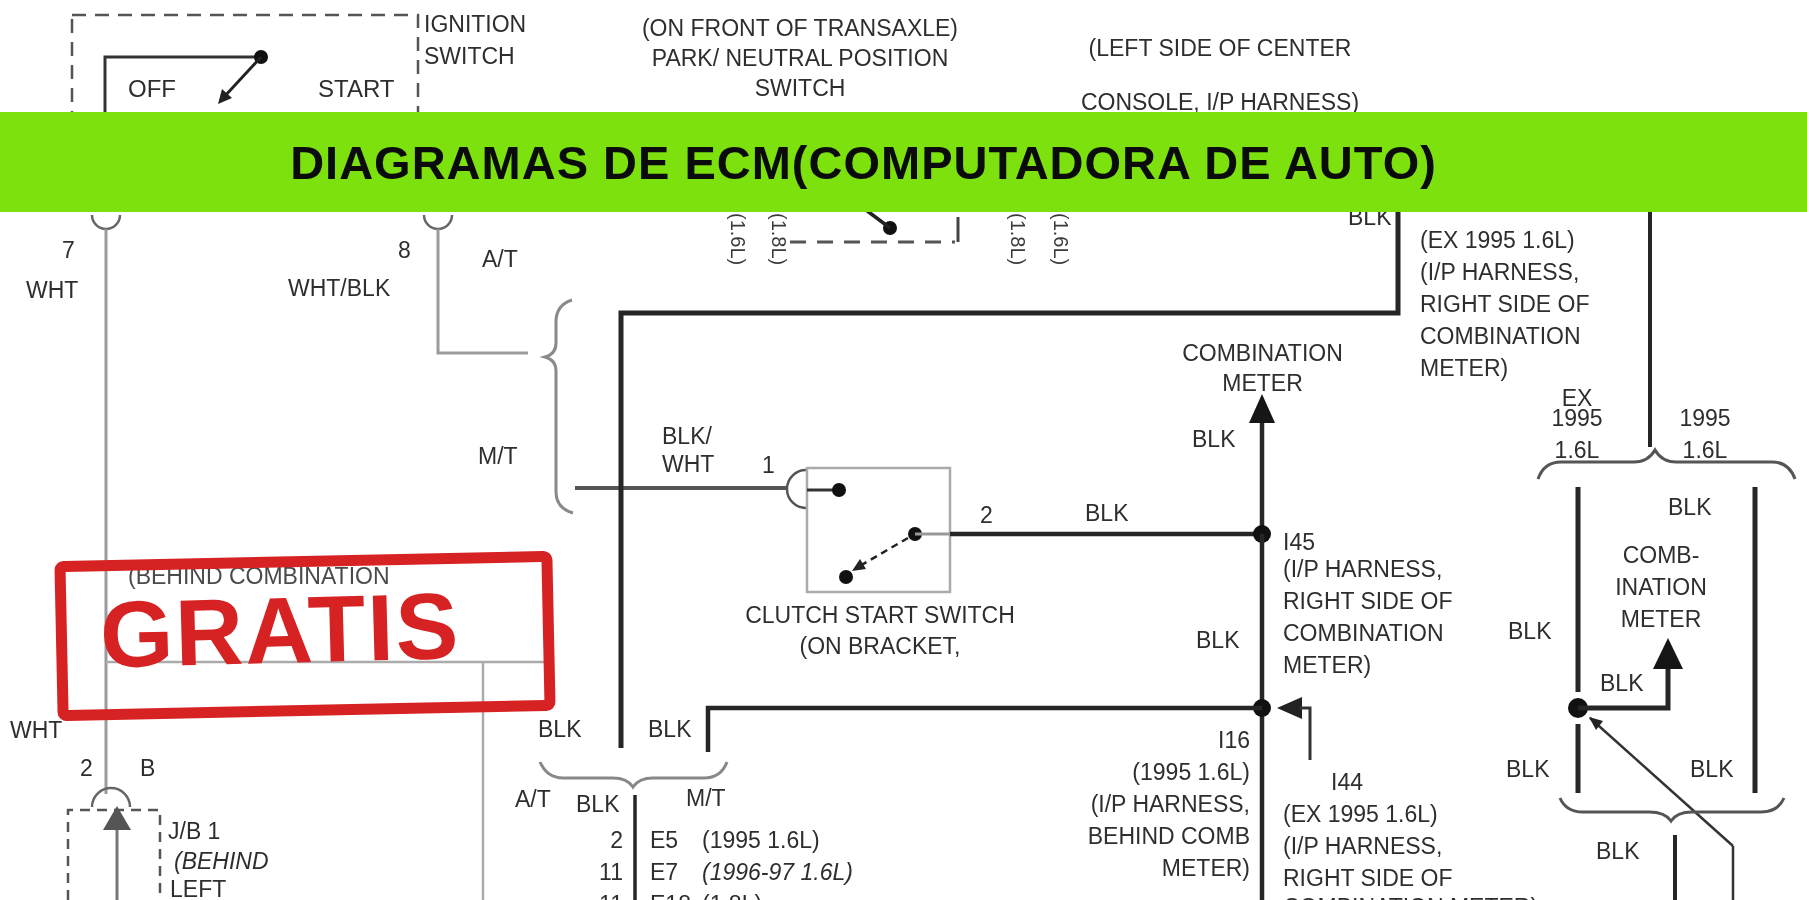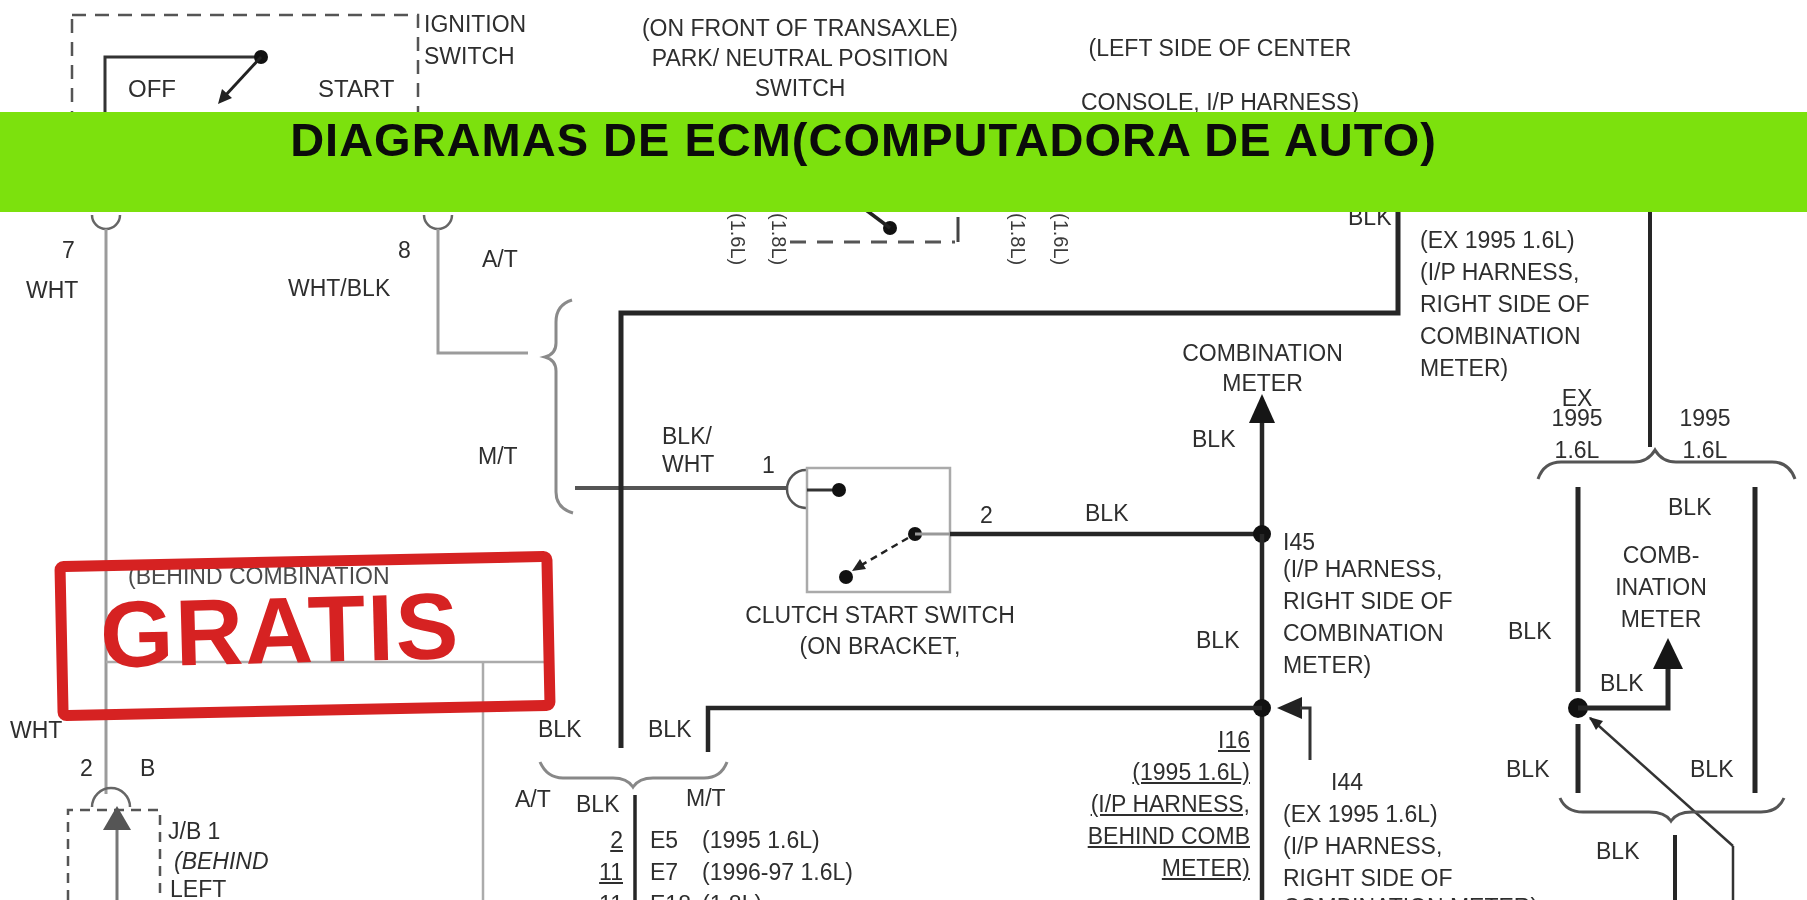--- a/index.html
+++ b/index.html
@@ -1,25 +1,25 @@
 <!DOCTYPE html>
 <html><head>
 <meta charset="utf-8">
 <style>
   html,body{margin:0;padding:0;background:#fff;}
   #canvas{position:relative;width:1807px;height:900px;overflow:hidden;background:#fff;
           font-family:"Liberation Sans",sans-serif;color:#2e2e2e;}
   .lb{position:absolute;white-space:nowrap;font-size:23px;line-height:1.1;color:#2e2e2e;}
   .ct{text-align:center;}
-  .rt{text-align:left;text-decoration:underline;}
+  .rt{text-align:left;}
   .vert{writing-mode:vertical-rl;font-size:20px;color:#3a3a3a;}
   #wires{position:absolute;left:0;top:0;z-index:1;}
   .txt{z-index:2;}
   #banner{position:absolute;left:0;top:112px;width:1807px;height:100px;z-index:4;
-          display:flex;justify-content:center;}
+          display:flex;align-items:center;justify-content:center;}
   #banner .btext{font-size:47px;font-weight:bold;color:#0b0b0b;letter-spacing:1px;
                  transform:translateX(-40px);}
   #stampbox{position:absolute;left:56px;top:556px;width:476px;height:138px;z-index:5;
             border:11px solid #d62222;border-radius:9px;transform:rotate(-1.2deg);}
   #stamptext{position:absolute;left:100px;top:576px;width:420px;z-index:6;
              font-size:94px;font-weight:bold;color:#d62222;letter-spacing:2px;
              transform:rotate(-1.5deg);}
 </style>
 </head>
 <body>
@@ -192,21 +192,21 @@
   <div class="lb txt" style="left:648px;top:717px;">BLK</div>
   <div class="lb txt" style="left:515px;top:787px;">A/T</div>
   <div class="lb txt" style="left:576px;top:792px;">BLK</div>
   <div class="lb txt" style="left:686px;top:786px;">M/T</div>
 
   <div class="lb txt rt" style="right:1184px;top:828px;">2</div>
   <div class="lb txt" style="left:650px;top:828px;">E5</div>
   <div class="lb txt" style="left:702px;top:828px;">(1995 1.6L)</div>
   <div class="lb txt rt" style="right:1184px;top:860px;">11</div>
   <div class="lb txt" style="left:650px;top:860px;">E7</div>
-  <div class="lb txt" style="left:702px;top:860px;">(1996-97 1.6L)</div>
+  <div class="lb txt" style="left:702px;top:860px;font-style:italic;">(1996-97 1.6L)</div>
   <div class="lb txt rt" style="right:1184px;top:892px;">11</div>
   <div class="lb txt" style="left:650px;top:892px;">E18</div>
   <div class="lb txt" style="left:702px;top:892px;">(1.8L)</div>
 
   <div class="lb txt" style="left:128px;top:564px;color:#4a4a4a;">(BEHIND COMBINATION</div>
 
   <div class="lb txt" style="left:10px;top:718px;">WHT</div>
   <div class="lb txt" style="left:80px;top:756px;">2</div>
   <div class="lb txt" style="left:140px;top:756px;">B</div>
   <div class="lb txt" style="left:168px;top:819px;">J/B 1</div>

